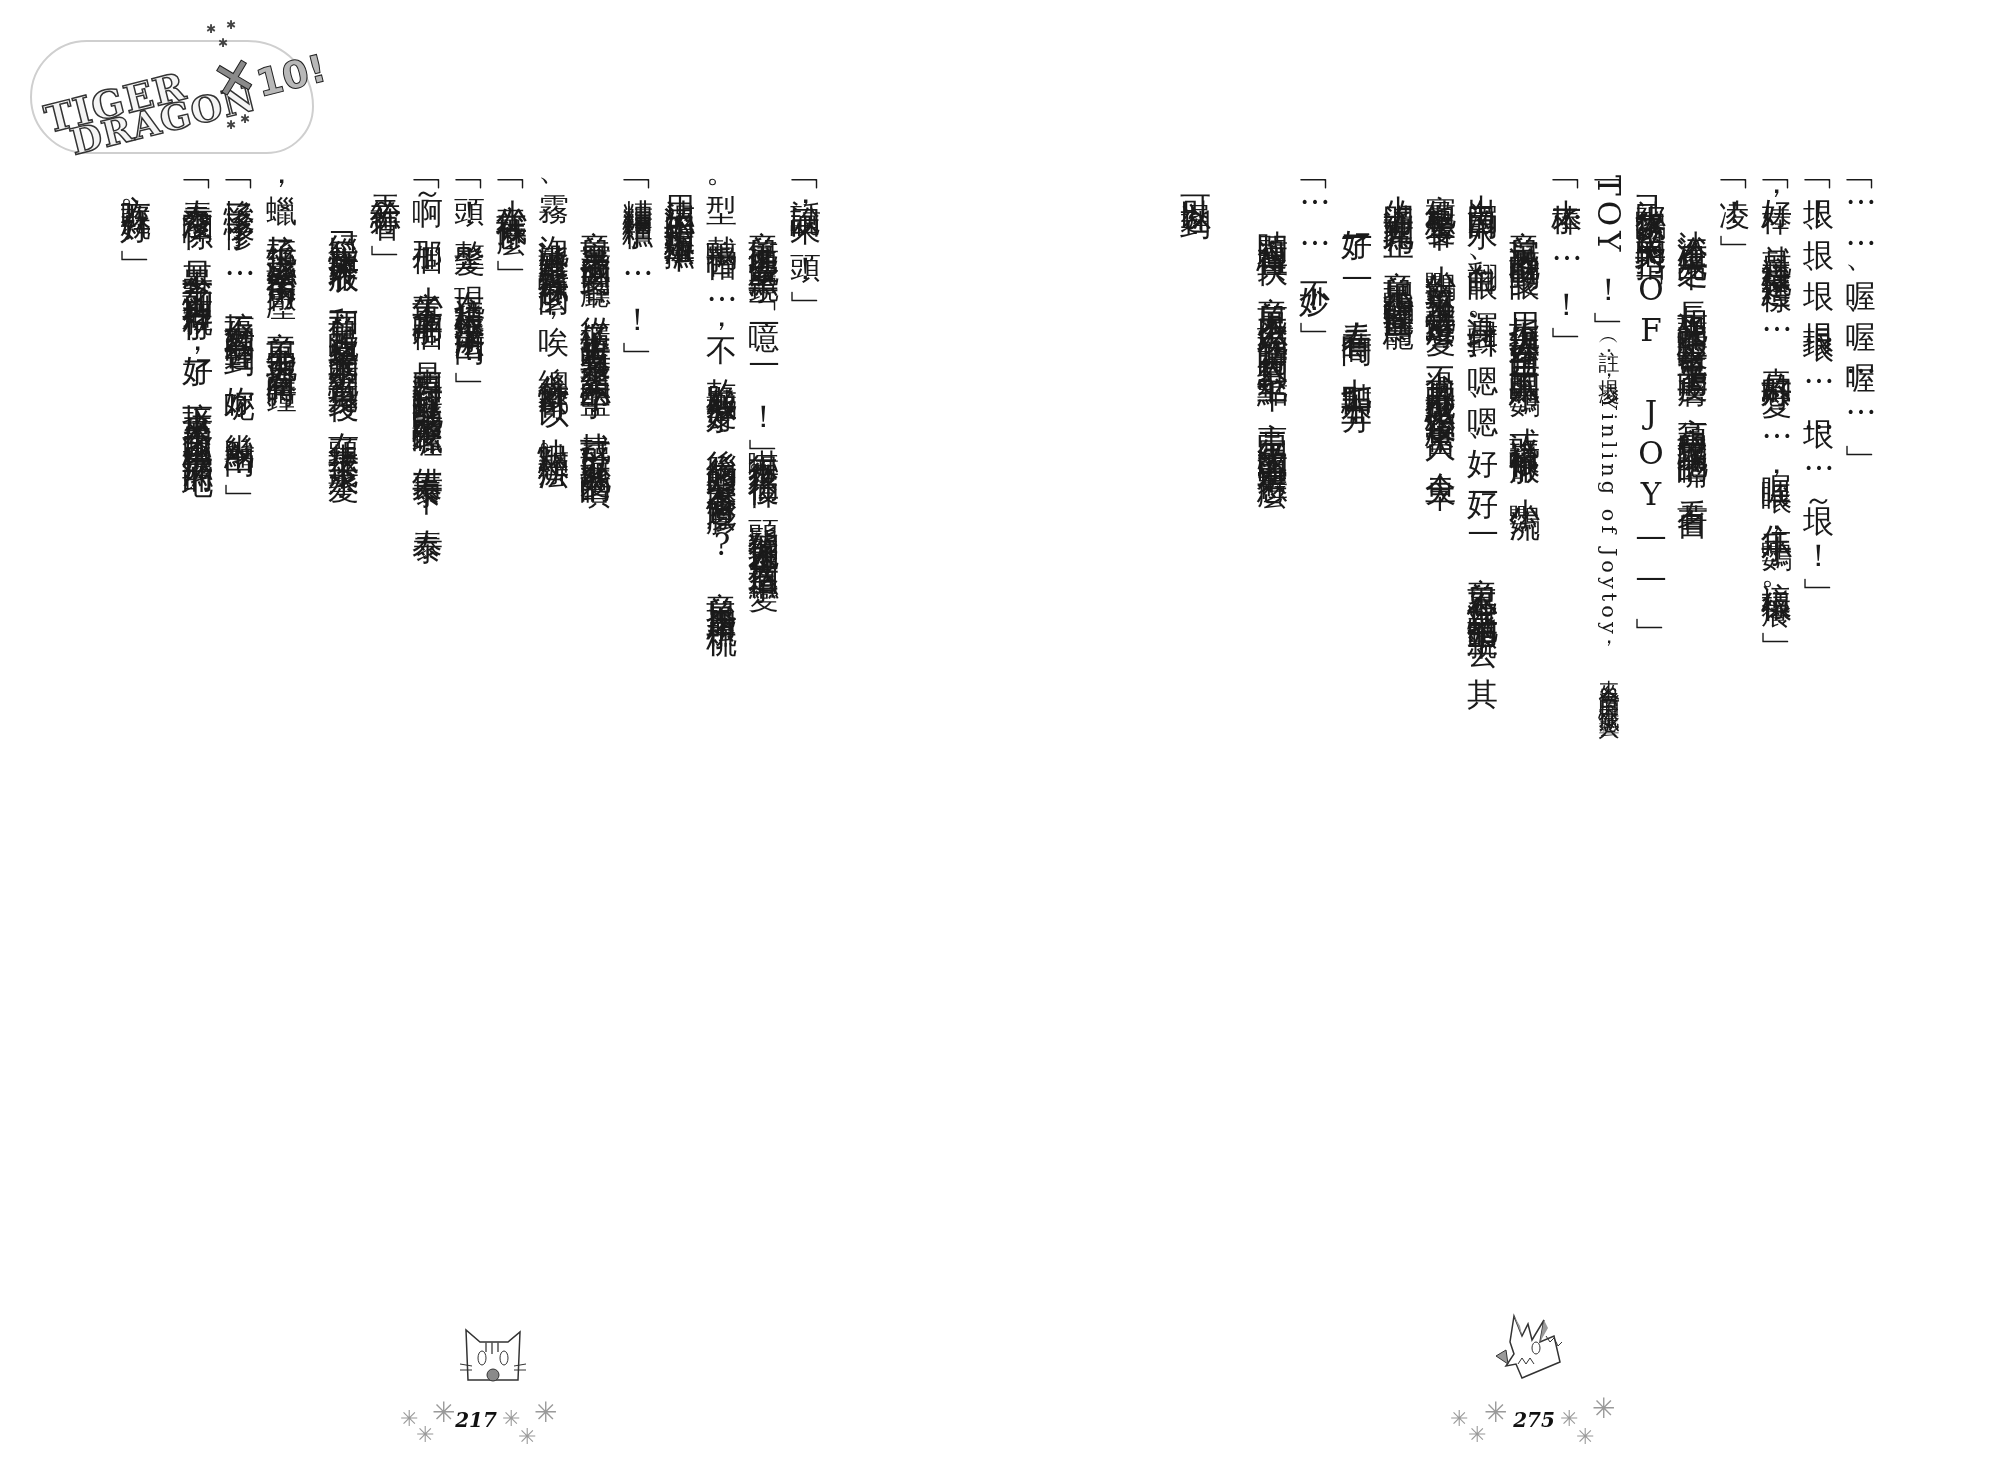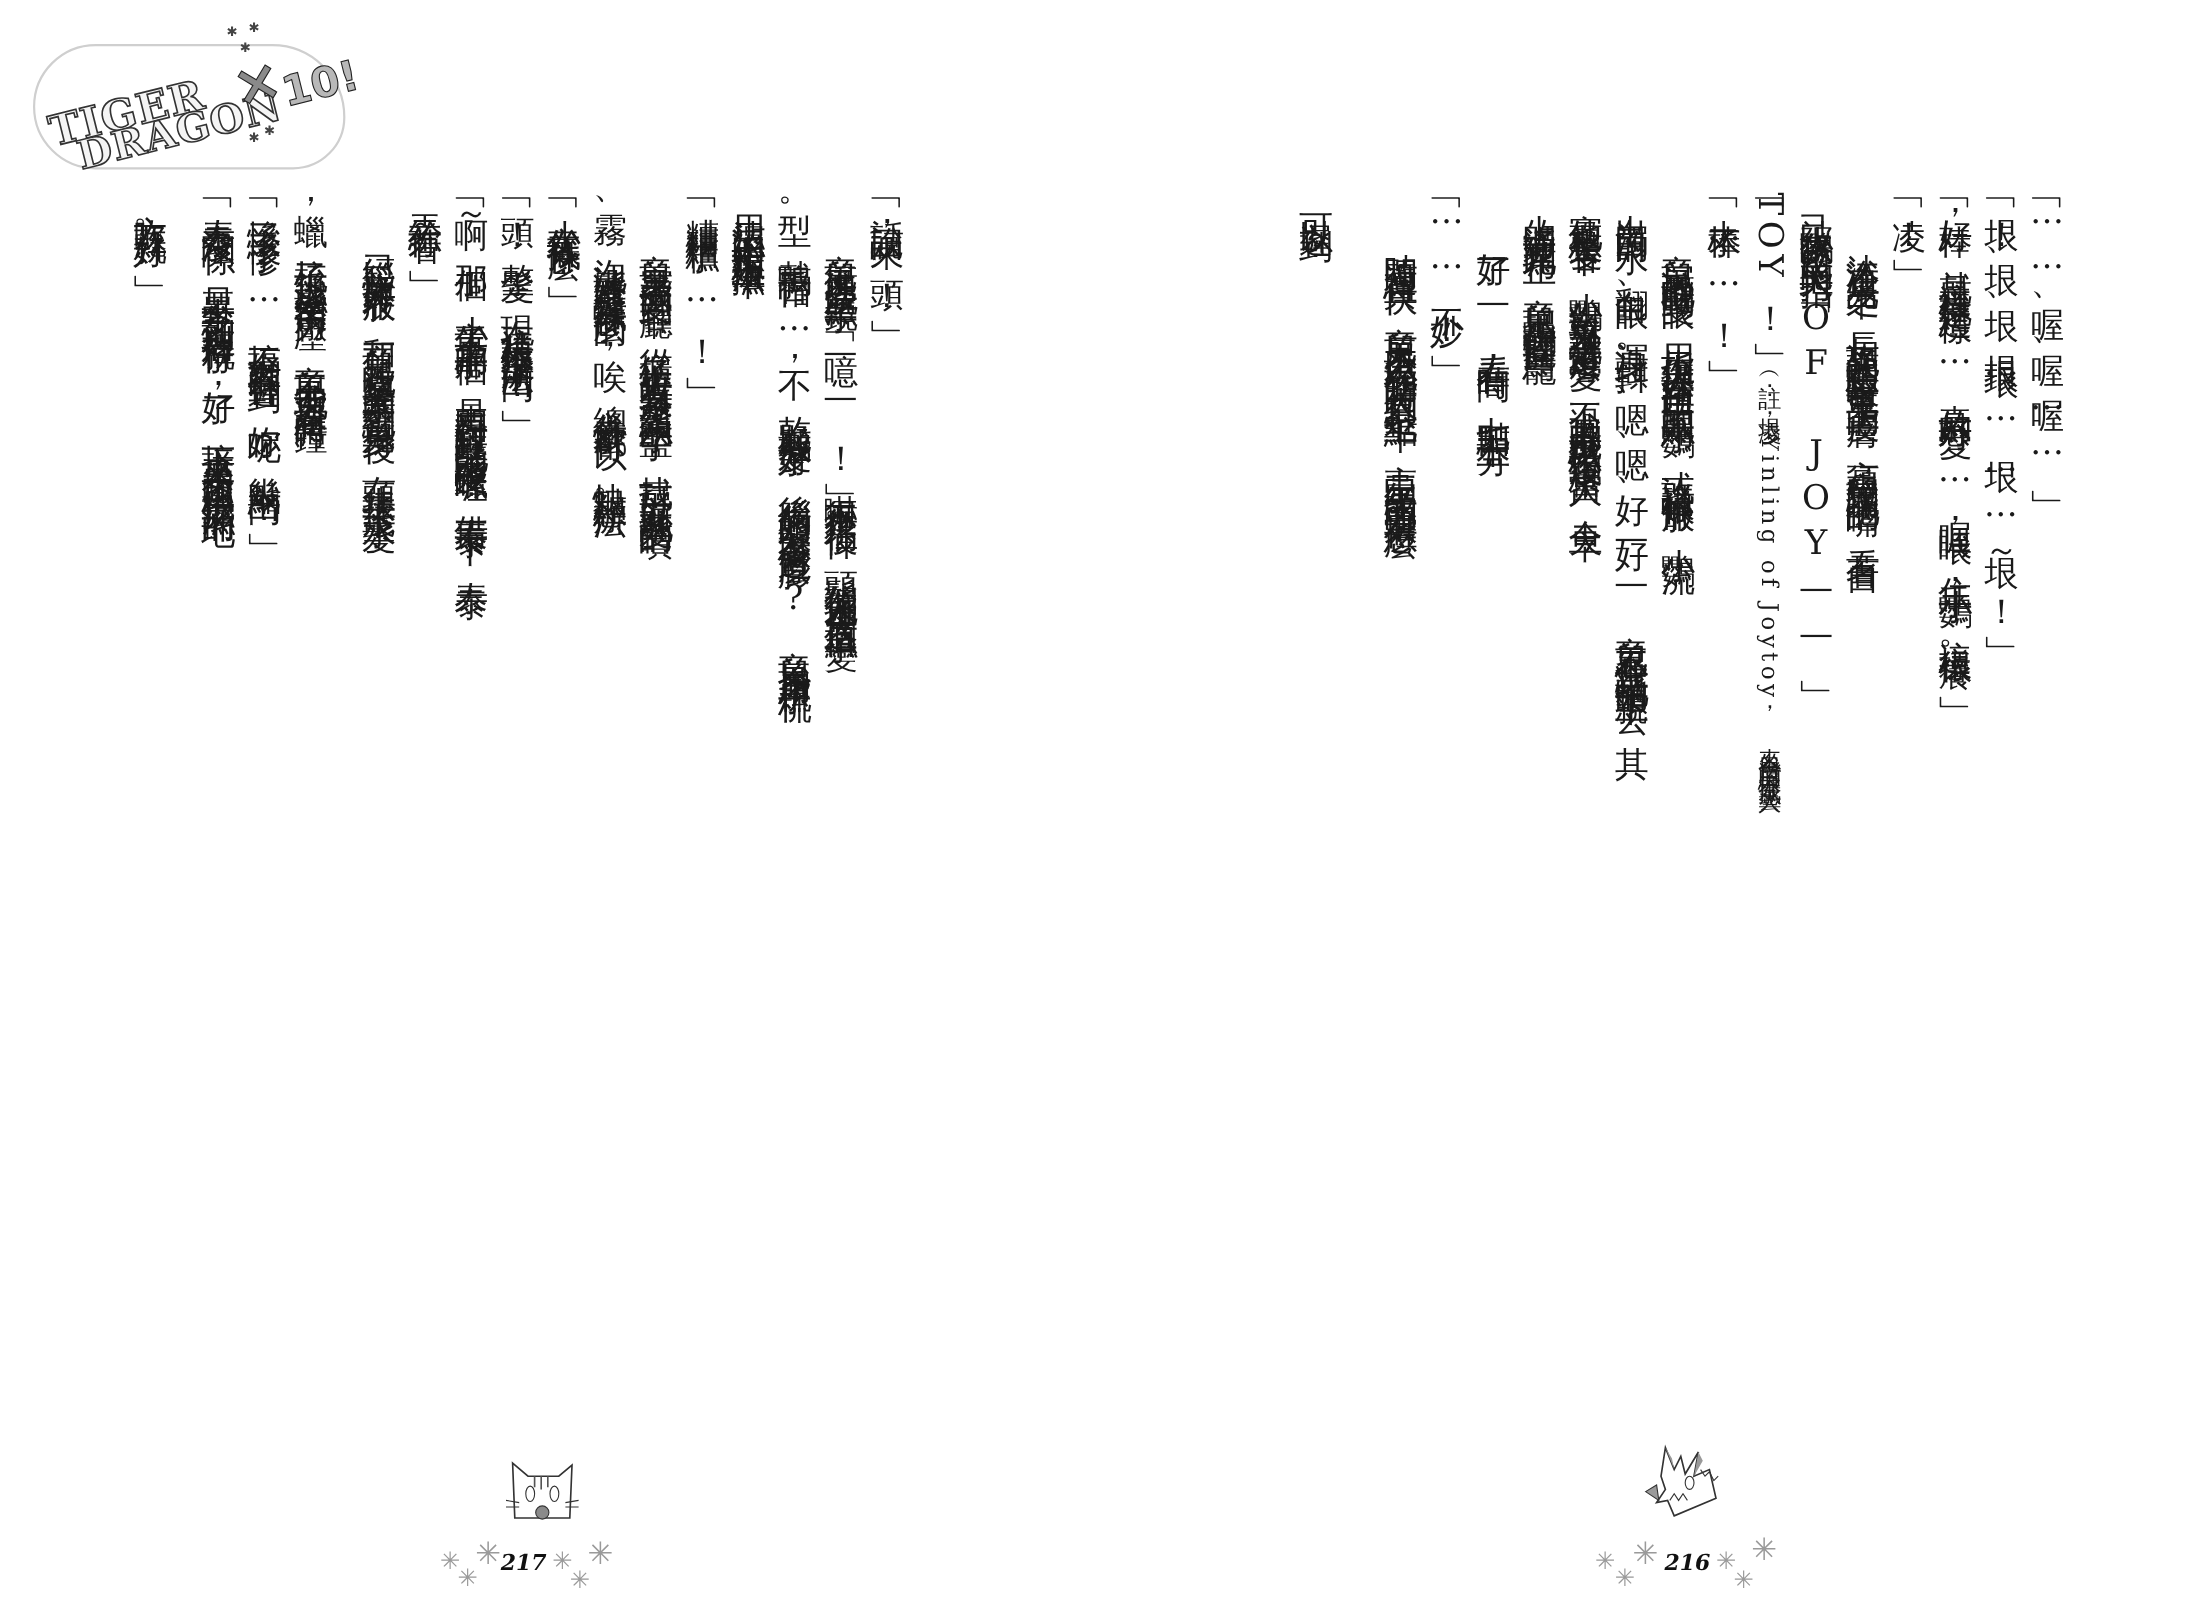--- a/index.html
+++ b/index.html
@@ -116,15 +116,15 @@
       <ellipse cx="44" cy="42" rx="4" ry="6" fill="none" stroke="#333"></ellipse>
       <path d="M26 58 L30 52 L34 58 L38 52 L42 58" fill="none" stroke="#333"></path>
       <path d="M54 30 L58 36 L62 32 L66 40 L70 36" fill="none" stroke="#333"></path>
     </svg>
     <span class="sparkle" style="left:20px;top:86px">✳</span>
     <span class="sparkle" style="left:38px;top:102px">✳</span>
     <span class="sparkle" style="left:54px;top:76px;font-size:28px">✳</span>
     <span class="sparkle" style="left:130px;top:86px">✳</span>
     <span class="sparkle" style="left:146px;top:104px">✳</span>
     <span class="sparkle" style="left:162px;top:72px;font-size:28px">✳</span>
-    <div class="page-number" style="left:-16px">216</div>
+    <div class="page-number" style="left:-16px">275</div>
   </div>
 </div>
 
 </body></html>

